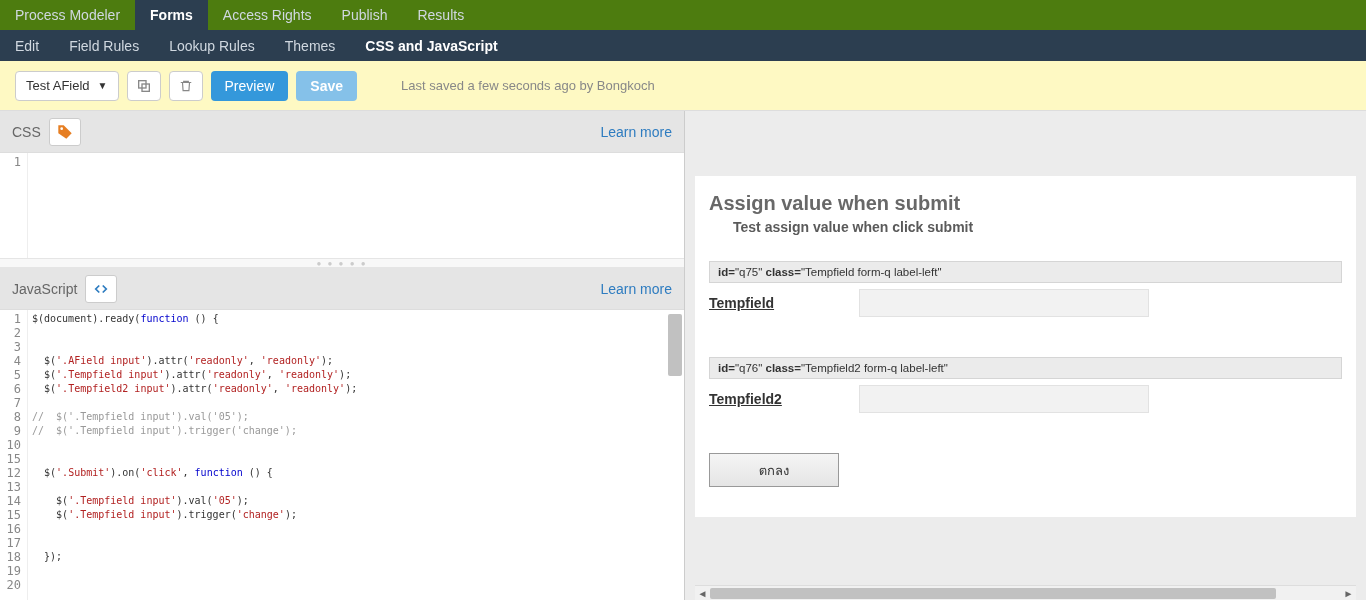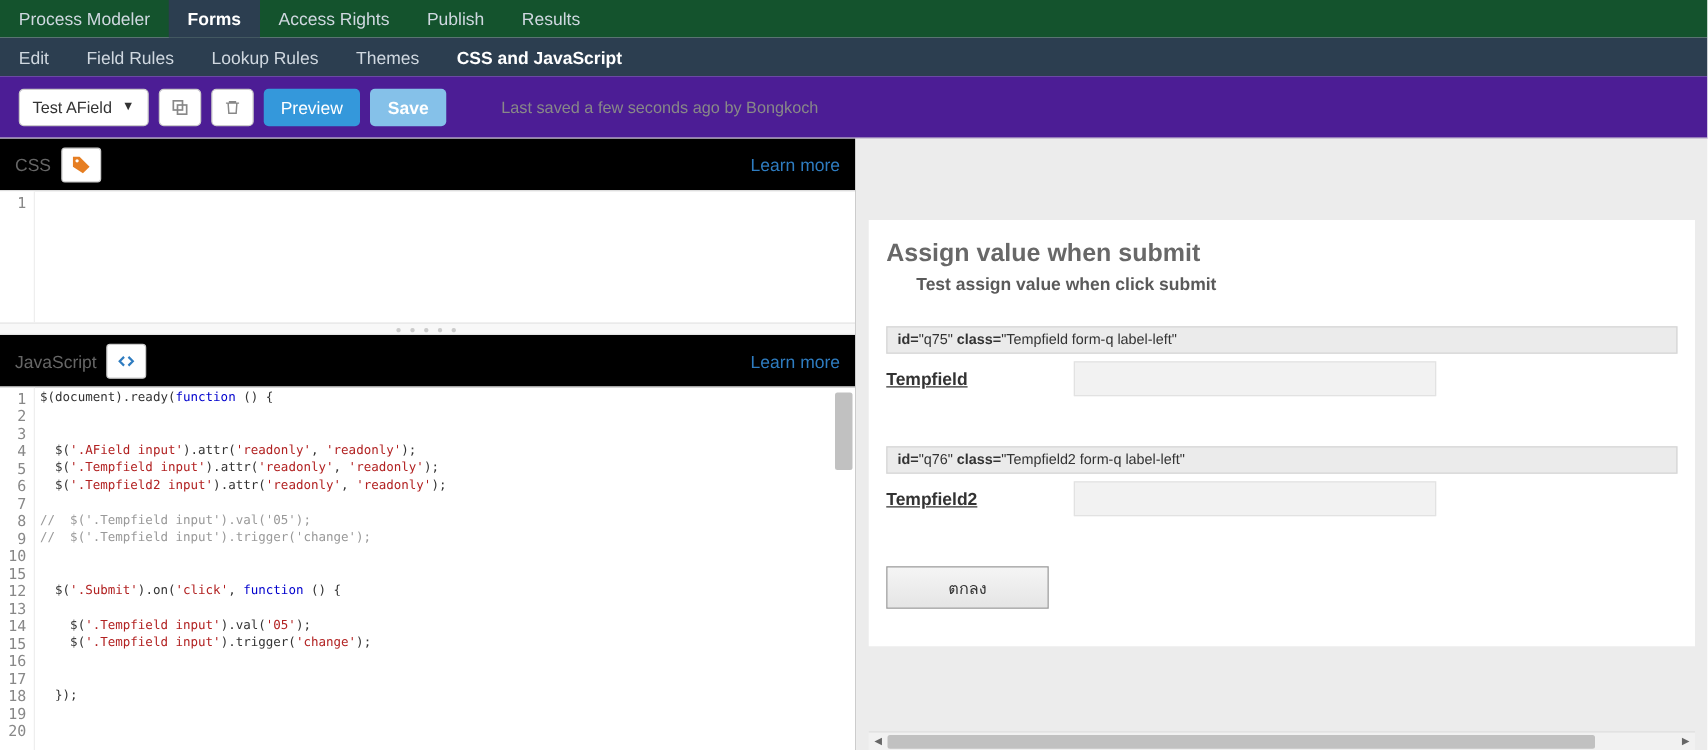--- a/index.html
+++ b/index.html
@@ -1,34 +1,34 @@
 <!DOCTYPE html>
 <html><head>
 <meta charset="utf-8">
 <style>
 * { margin: 0; padding: 0; box-sizing: border-box; }
 body { font-family: Arial, Helvetica, sans-serif; font-size: 13px; color: #333; background: #fff; overflow: hidden; }
 .app { width: 1366px; height: 600px; display: flex; flex-direction: column; }
-.top-nav { background: #14532d; display: flex; align-items: stretch; height: 30px; }
+.top-nav { background: #4d7c0f; display: flex; align-items: stretch; height: 30px; }
 .top-nav .tab { padding: 0 15px; color: #d0d8e0; display: flex; align-items: center; cursor: pointer; font-size: 14px; }
 .top-nav .tab.active { background: #2c3e50; color: #fff; font-weight: bold; }
 .sub-nav { background: #2c3e50; display: flex; align-items: stretch; height: 31px; }
 .sub-nav .tab { padding: 0 15px; color: #d0d8e0; display: flex; align-items: center; cursor: pointer; font-size: 14px; }
 .sub-nav .tab.active { color: #fff; font-weight: bold; }
-.toolbar { background: #4c1d95; border-bottom: 1px solid #ddd; height: 50px; display: flex; align-items: center; padding: 0 15px; gap: 8px; }
+.toolbar { background: #fef9c3; border-bottom: 1px solid #ddd; height: 50px; display: flex; align-items: center; padding: 0 15px; gap: 8px; }
 .dropdown { border: 1px solid #ccc; border-radius: 4px; background: #fff; padding: 6px 10px; display: flex; align-items: center; gap: 8px; cursor: pointer; height: 30px; }
 .dropdown .caret { font-size: 10px; }
 .icon-btn { border: 1px solid #ccc; border-radius: 4px; background: #fff; width: 34px; height: 30px; display: flex; align-items: center; justify-content: center; cursor: pointer; }
 .btn { border: none; border-radius: 4px; padding: 7px 14px; cursor: pointer; font-size: 14px; height: 30px; }
 .btn-primary { background: #3498db; color: #fff; }
 .btn-save { background: #85c1e9; color: #fff; font-weight: bold; }
 .saved-text { color: #888; font-size: 13px; margin-left: 36px; }
 .main { display: flex; flex: 1; min-height: 0; }
 .left-pane { width: 685px; display: flex; flex-direction: column; border-right: 1px solid #ccc; }
-.section-header { background: #000000; border-bottom: 1px solid #ddd; height: 42px; display: flex; align-items: center; padding: 0 12px; justify-content: space-between; }
+.section-header { background: #e5e5e5; border-bottom: 1px solid #ddd; height: 42px; display: flex; align-items: center; padding: 0 12px; justify-content: space-between; }
 .section-header .left { display: flex; align-items: center; gap: 8px; color: #666; font-size: 14px; }
 .section-header .right { }
 .learn-more { color: #2e7cc0; cursor: pointer; font-size: 14px; }
 .tag-btn { border: 1px solid #ccc; border-radius: 3px; background: #fff; width: 32px; height: 28px; display: flex; align-items: center; justify-content: center; }
 .editor { display: flex; background: #fff; overflow: hidden; }
 .editor.css-ed { height: 105px; }
 .editor.js-ed { flex: 1; position: relative; }
 .gutter { width: 28px; background: #fff; border-right: 1px solid #eee; text-align: right; padding: 2px 6px 2px 0; color: #888; font-family: Consolas, Monaco, monospace; font-size: 12px; line-height: 14px; }
 .gutter div { height: 14px; }
 .code { flex: 1; padding: 2px 0 2px 4px; font-family: Consolas, Monaco, monospace; font-size: 10px; line-height: 14px; white-space: pre; overflow: hidden; }

